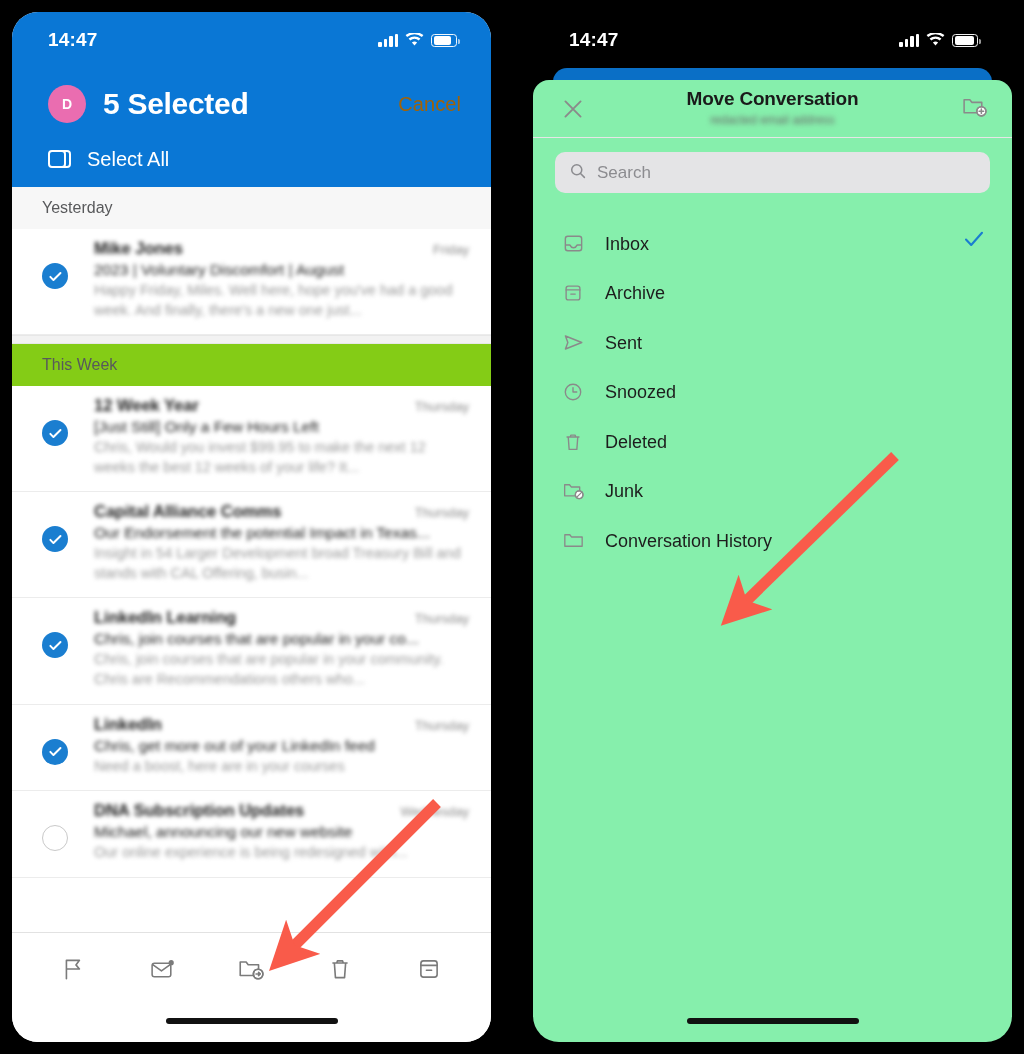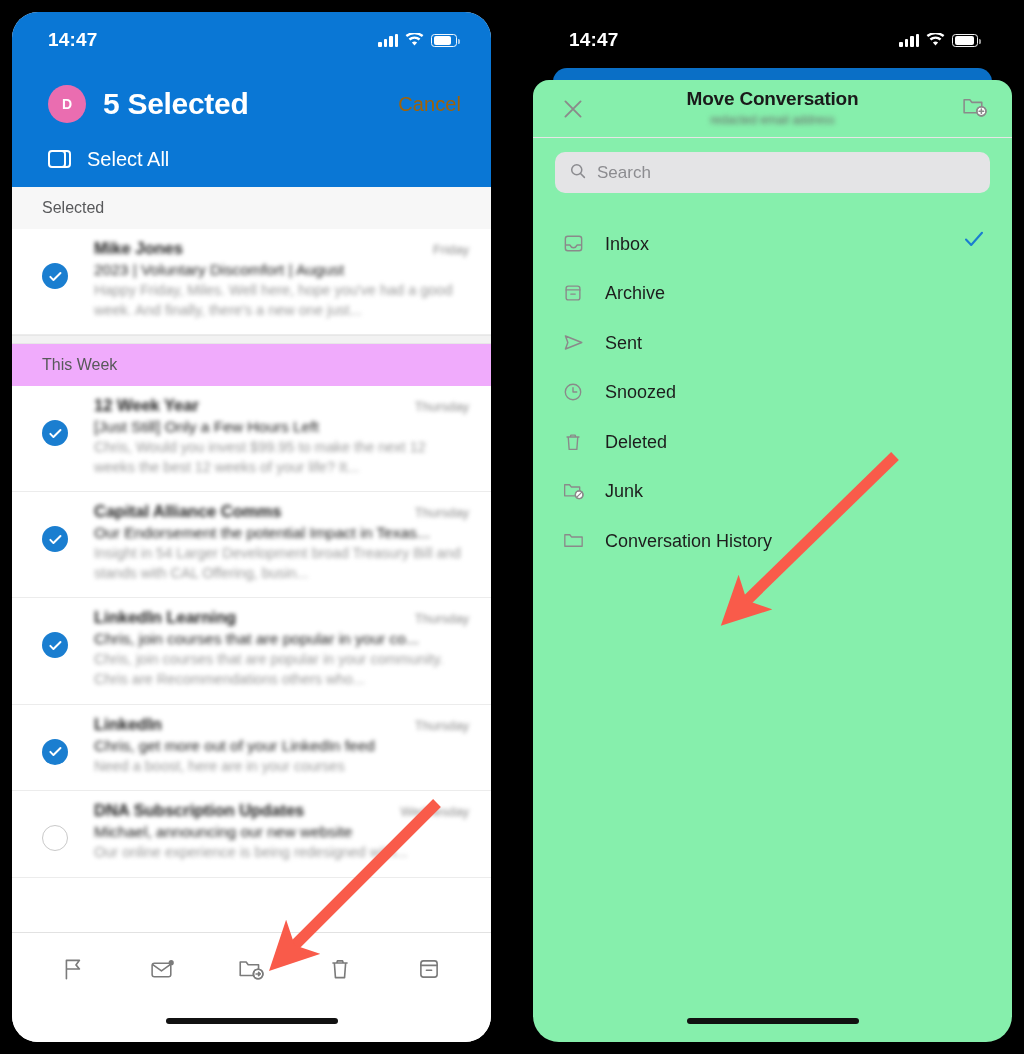--- a/index.html
+++ b/index.html
@@ -106,21 +106,21 @@
   
   .mail-list {
     position:absolute; left:0; top:175px; width:100%; bottom:110px;
     background:#fff; overflow:hidden;
   }
   .group-head {
     height:42px; display:flex; align-items:center;
     padding-left:30px; font-size:16px; color:#58595b;
     background:#f7f7f7;
   }
-  .group-head.plain { background:#f0abfc; }
+  .group-head.plain { background:#84cc16; }
   .mail-row {
     display:flex; padding: 10px 22px 14px 30px;
     border-bottom:1px solid #ececec; position:relative;
   }
   .chk {
     width:26px; height:26px; border-radius:50%;
     flex:0 0 auto; margin-top:24px;
     display:flex; align-items:center; justify-content:center;
   }
   .chk.on { background:#1a7ed0; }
@@ -245,21 +245,21 @@
 
     <div class="selectall-row">
       <div class="stack-icon">
         <i class="back"></i>
           <i class="front"></i>
       </div>
       <div class="selectall-label">Select All</div>
     </div>
 
     <div class="mail-list">
-      <div class="group-head">Selected</div>
+      <div class="group-head">Yesterday</div>
 
       <div class="mail-row">
         <div class="chk on">
           <svg width="15" height="15" viewBox="0 0 16 16">
               <path d="M2.5 8.4l3.3 3.4 7.5-7.6" stroke="#fff" stroke-width="2.1" fill="none" stroke-linecap="round" stroke-linejoin="round"></path>
             </svg>
         </div>
         <div class="mail-body">
           <div class="mail-topline">
             <div class="mail-sender">Mike Jones</div>

